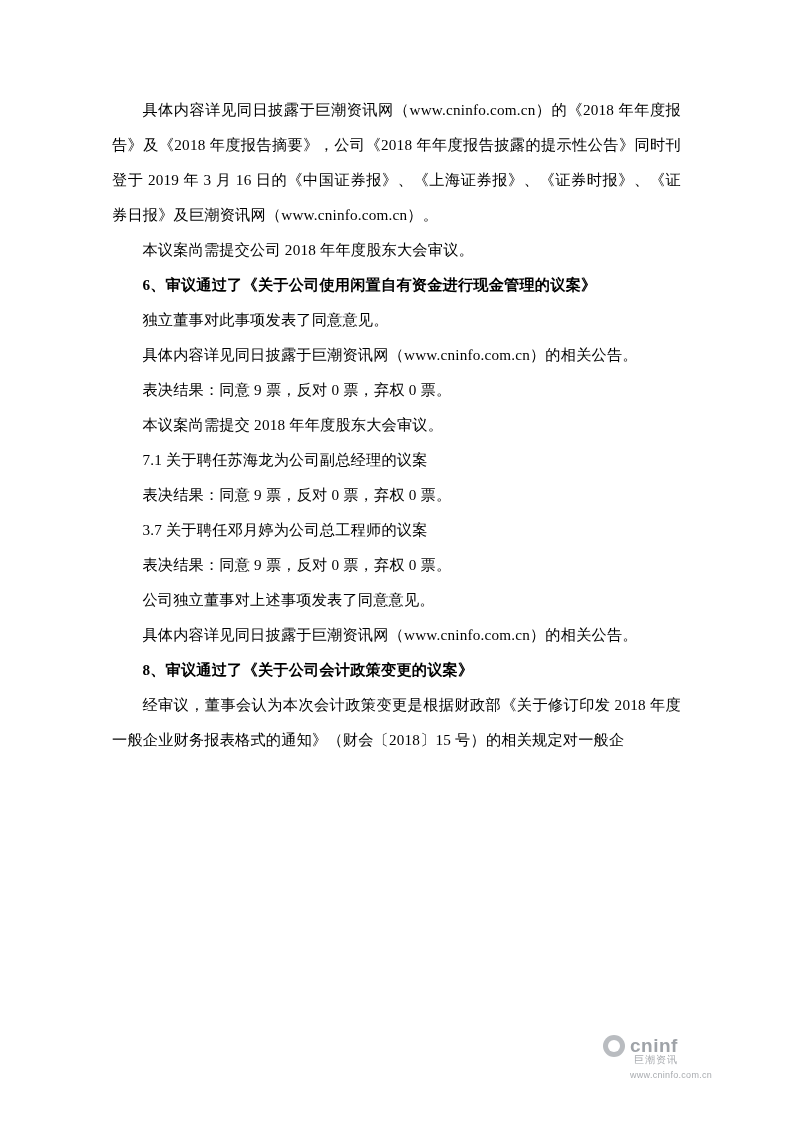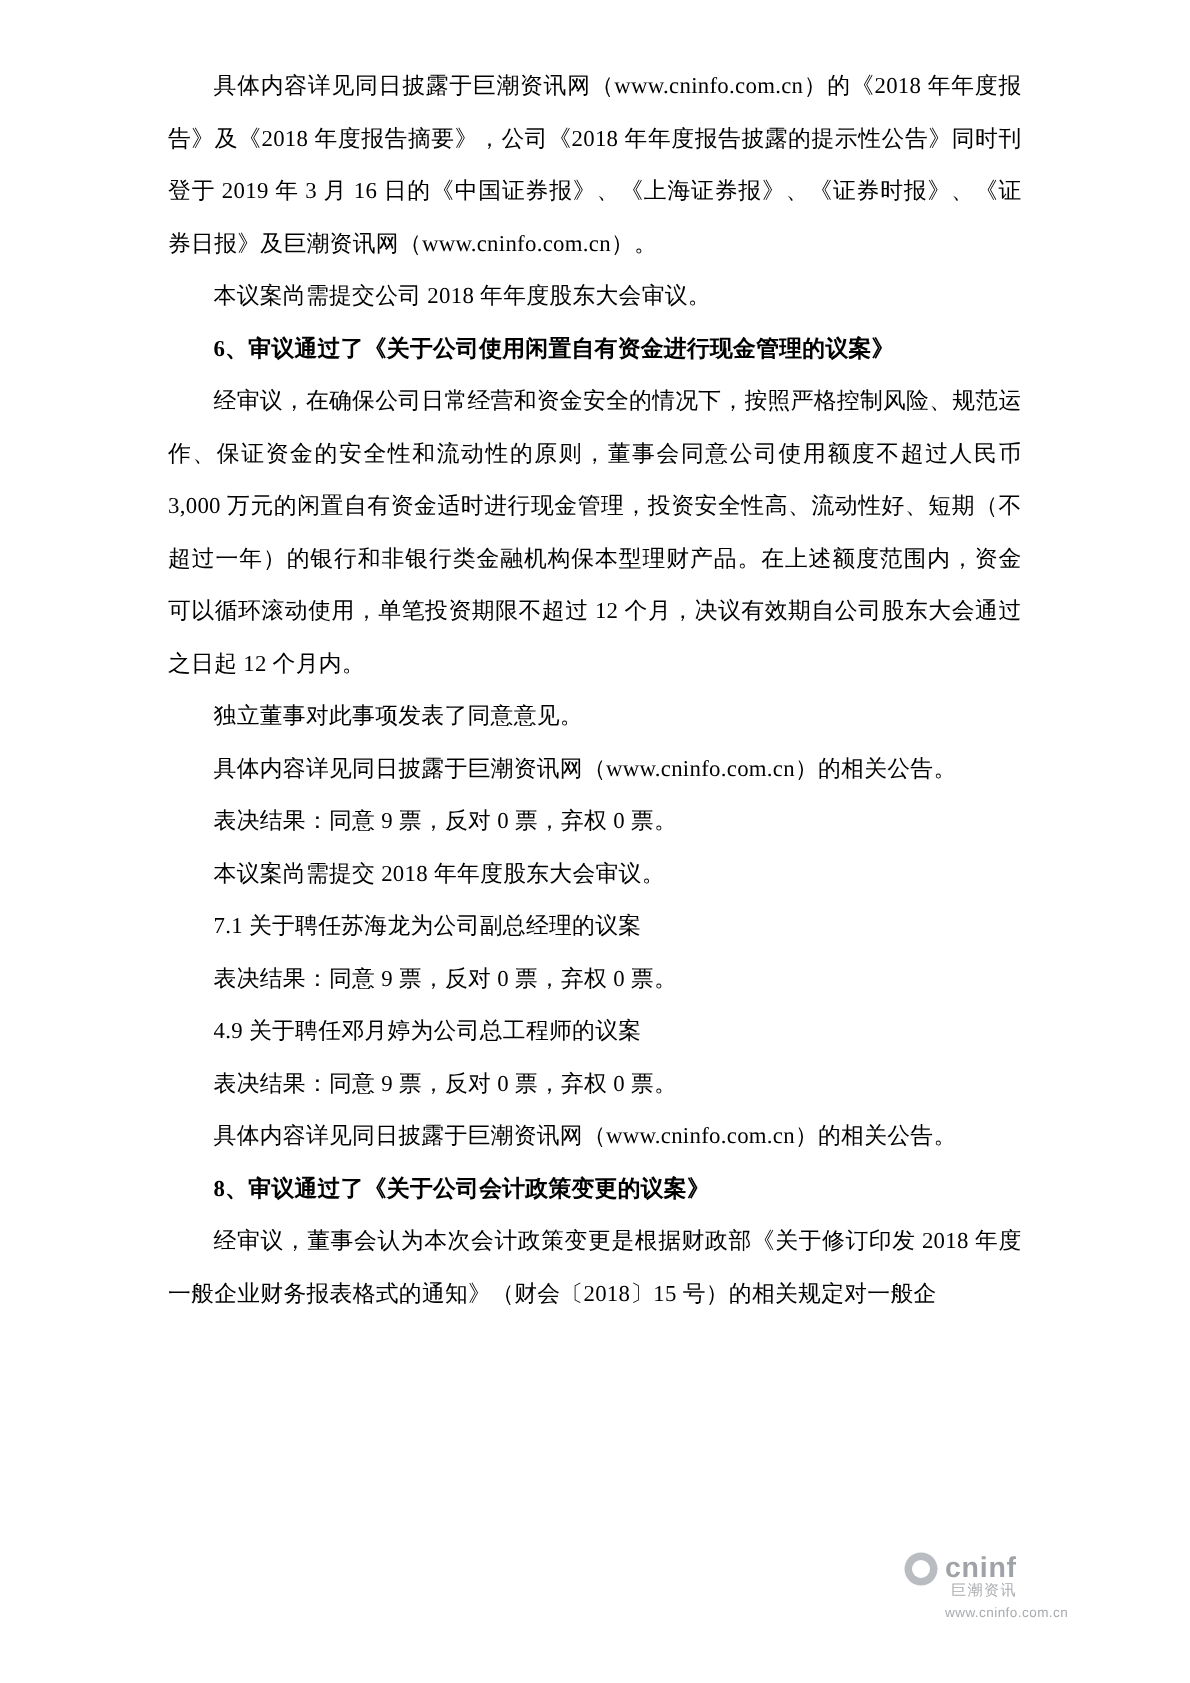--- a/index.html
+++ b/index.html
@@ -13,21 +13,21 @@
     font-family: "Liberation Serif", "DejaVu Serif", serif;
     color: #000000;
     position: relative;
     overflow: hidden;
   }
   .page {
     position: relative;
     width: 793px;
     height: 1106px;
     box-sizing: border-box;
-    padding: 40px 112px 0 112px;
+    padding: 92px 112px 0 112px;
     border-radius: 12px;
   }
   .doc-body {
     font-size: 15.2px;
     line-height: 35px;
     text-align: justify;
     text-justify: inter-ideograph;
   }
   p {
     margin: 0;
@@ -102,29 +102,29 @@
 </head>
 <body>
 
 <div class="page">
 
   <div class="doc-body">
 
     <p class="para">具体内容详见同日披露于巨潮资讯网（www.cninfo.com.cn）的《2018 年年度报告》及《2018 年度报告摘要》，公司《2018 年年度报告披露的提示性公告》同时刊登于 2019 年 3 月 16 日的《中国证券报》、《上海证券报》、《证券时报》、《证券日报》及巨潮资讯网（www.cninfo.com.cn）。</p>
     <p class="para">本议案尚需提交公司 2018 年年度股东大会审议。</p>
     <p class="heading">6、审议通过了《关于公司使用闲置自有资金进行现金管理的议案》</p>
-    <p class="para">经审议，在确保公司日常经营和资金安全的情况下，按照严格控制风险、规范运作、保证资金的安全性和流动性的原则，董事会同意公司使用额度不超过人民币 3,000 万元的闲置自有资金适时进行现金管理，投资安全性高、流动性好、短期（不超过一年）的银行和非银行类金融机构保本型理财产品。在上述额度范围内，资金可以循环滚动使用，单笔投资期限不超过 12 个月，决议有效期自公司股东大会通过之日起 12 个月内。</p>
     <p class="para">独立董事对此事项发表了同意意见。</p>
     <p class="para">具体内容详见同日披露于巨潮资讯网（www.cninfo.com.cn）的相关公告。</p>
     <p class="para">表决结果：同意 9 票，反对 0 票，弃权 0 票。</p>
     <p class="para">本议案尚需提交 2018 年年度股东大会审议。</p>
     <p class="sub">7.1 关于聘任苏海龙为公司副总经理的议案</p>
     <p class="sub">表决结果：同意 9 票，反对 0 票，弃权 0 票。</p>
-    <p class="sub">4.9 关于聘任邓月婷为公司总工程师的议案</p>
+    <p class="sub">3.7 关于聘任邓月婷为公司总工程师的议案</p>
     <p class="sub">表决结果：同意 9 票，反对 0 票，弃权 0 票。</p>
+    <p class="sub">公司独立董事对上述事项发表了同意意见。</p>
     <p class="sub">具体内容详见同日披露于巨潮资讯网（www.cninfo.com.cn）的相关公告。</p>
     <p class="heading">8、审议通过了《关于公司会计政策变更的议案》</p>
     <p class="para">经审议，董事会认为本次会计政策变更是根据财政部《关于修订印发 2018 年度一般企业财务报表格式的通知》（财会〔2018〕15 号）的相关规定对一般企</p>
 
   </div>
 
   <div class="footer">
     <div class="footer-logo">
       <span class="footer-mark"></span>
       <span class="footer-brand">cninf</span>

